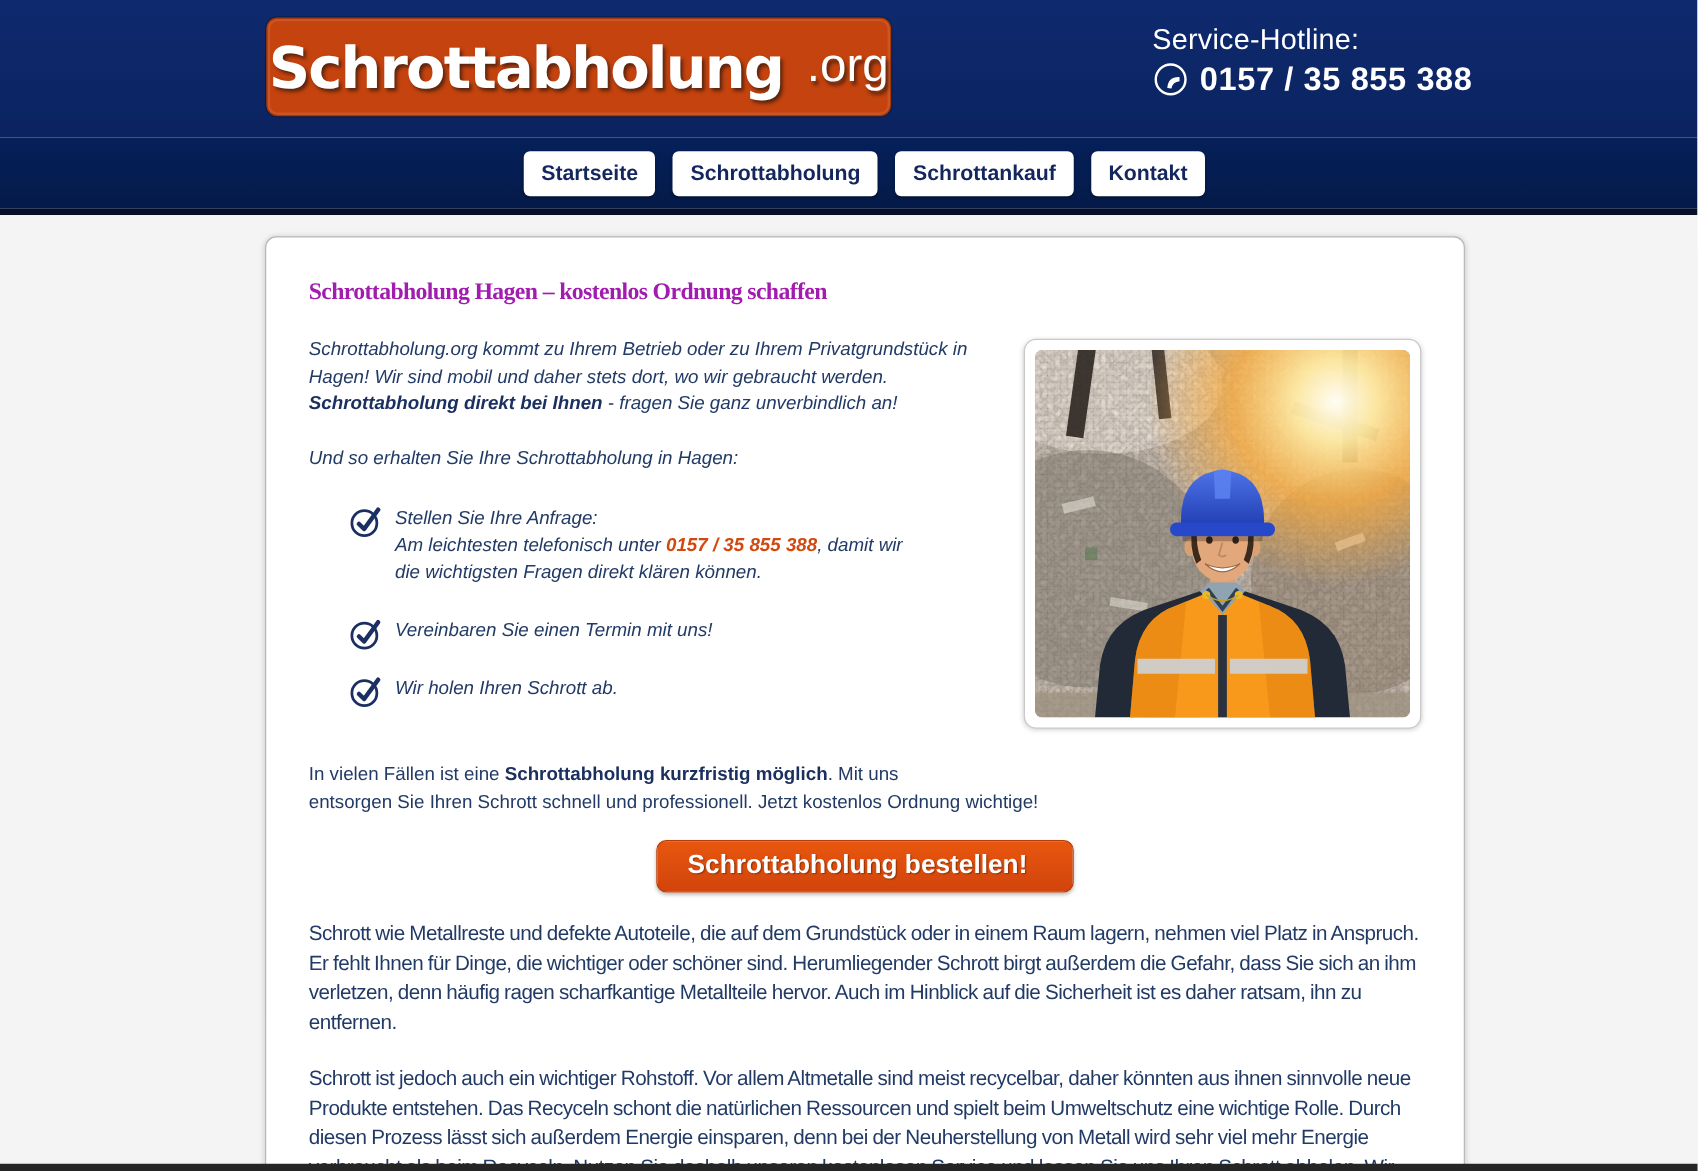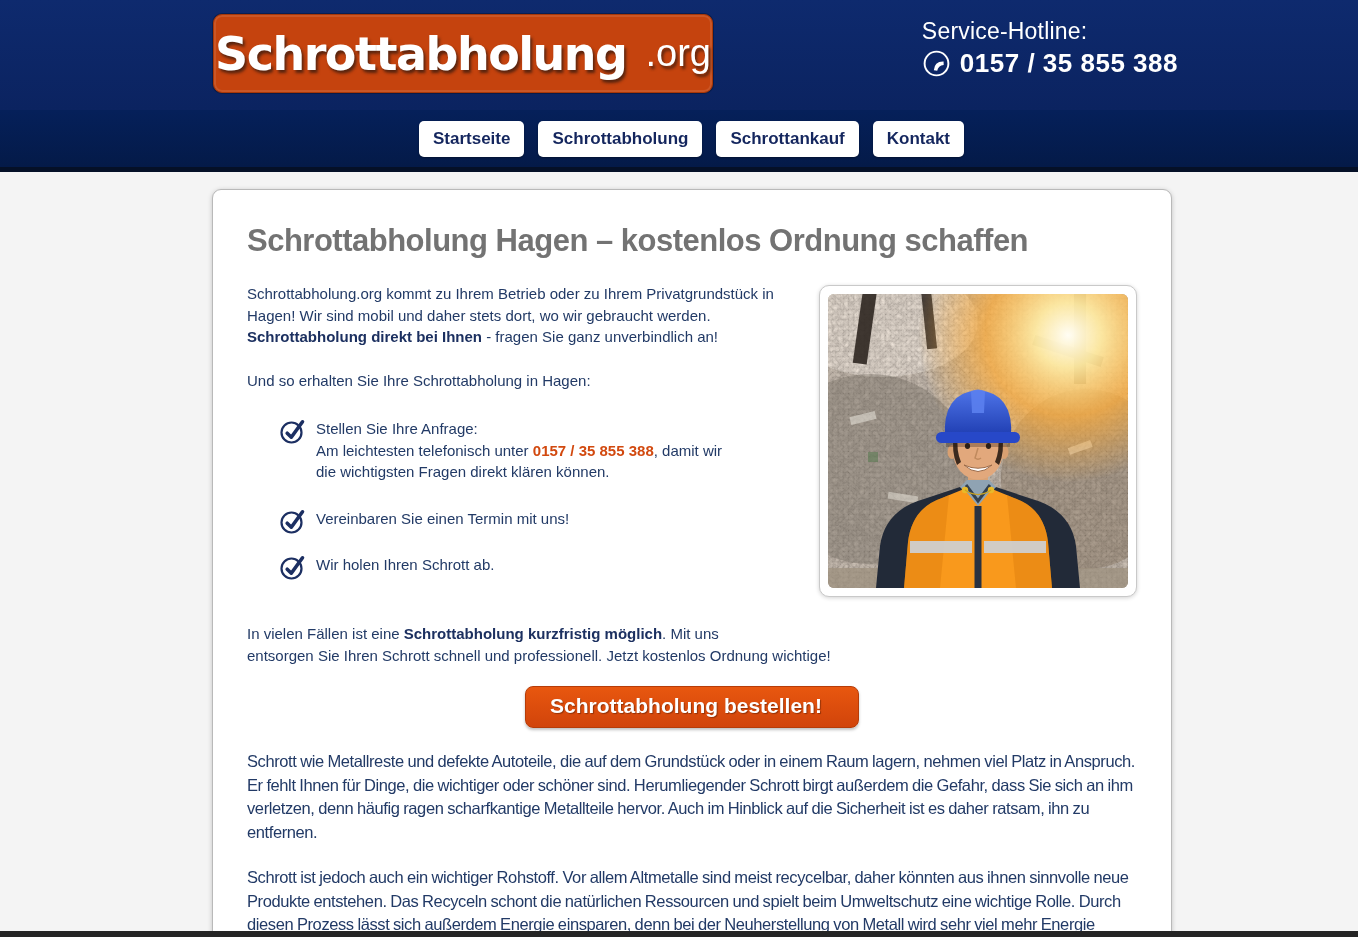--- a/index.html
+++ b/index.html
@@ -76,25 +76,25 @@
   .card{
     margin-left:212px; width:960px;
     background:#ffffff;
     border:1px solid #b9b9b9;
     border-radius:9px;
     box-shadow:0 1px 5px rgba(0,0,0,0.20);
     padding:23px 34px 60px 34px;
     min-height:760px;
   }
   h1.page-title{
-    font-size:31px; font-weight:bold; color:#737373;
-    letter-spacing:-0.5px; margin:10px 0 24px 0;
+    font-size:19px; font-weight:bold; color:#a21caf;
+    letter-spacing:-0.5px; margin:10px 0 24px 0;font-family:Liberation Serif, serif;
   }
   .columns{ display:flex; align-items:flex-start; }
-  .text-col{ width:545px; font-size:15px; line-height:21.5px; }
+  .text-col{ width:545px; font-size:15px; line-height:21.5px;font-style:italic; }
   .text-col p.intro{ width:535px; margin:0 0 22px 0; }
   .text-col p.steps-intro{ margin:0 0 27px 0; }
   strong{ color:#1c3060; }
   .phone-inline{ color:#d2490f; font-weight:bold; }
 
   ul.checklist{ list-style:none; margin-left:33px; }
   ul.checklist li{
     position:relative; padding-left:36px; max-width:462px;
     margin-bottom:25px;
   }

